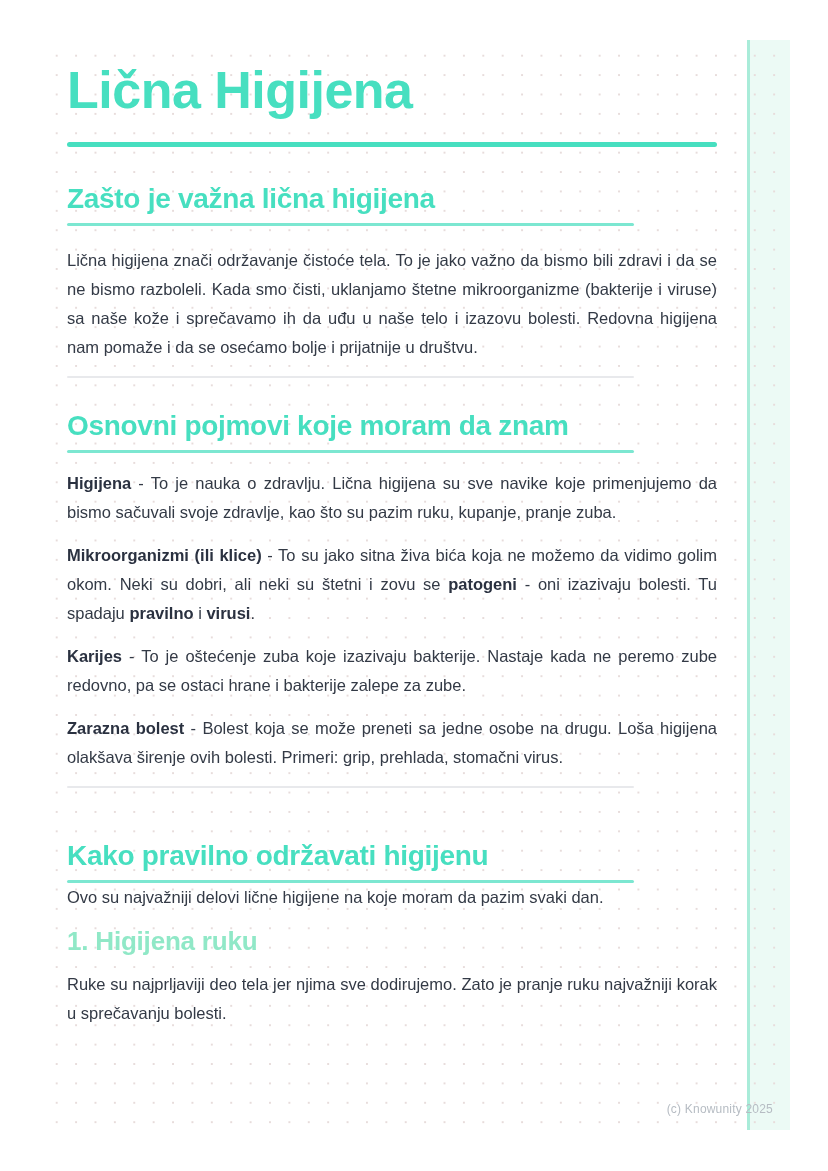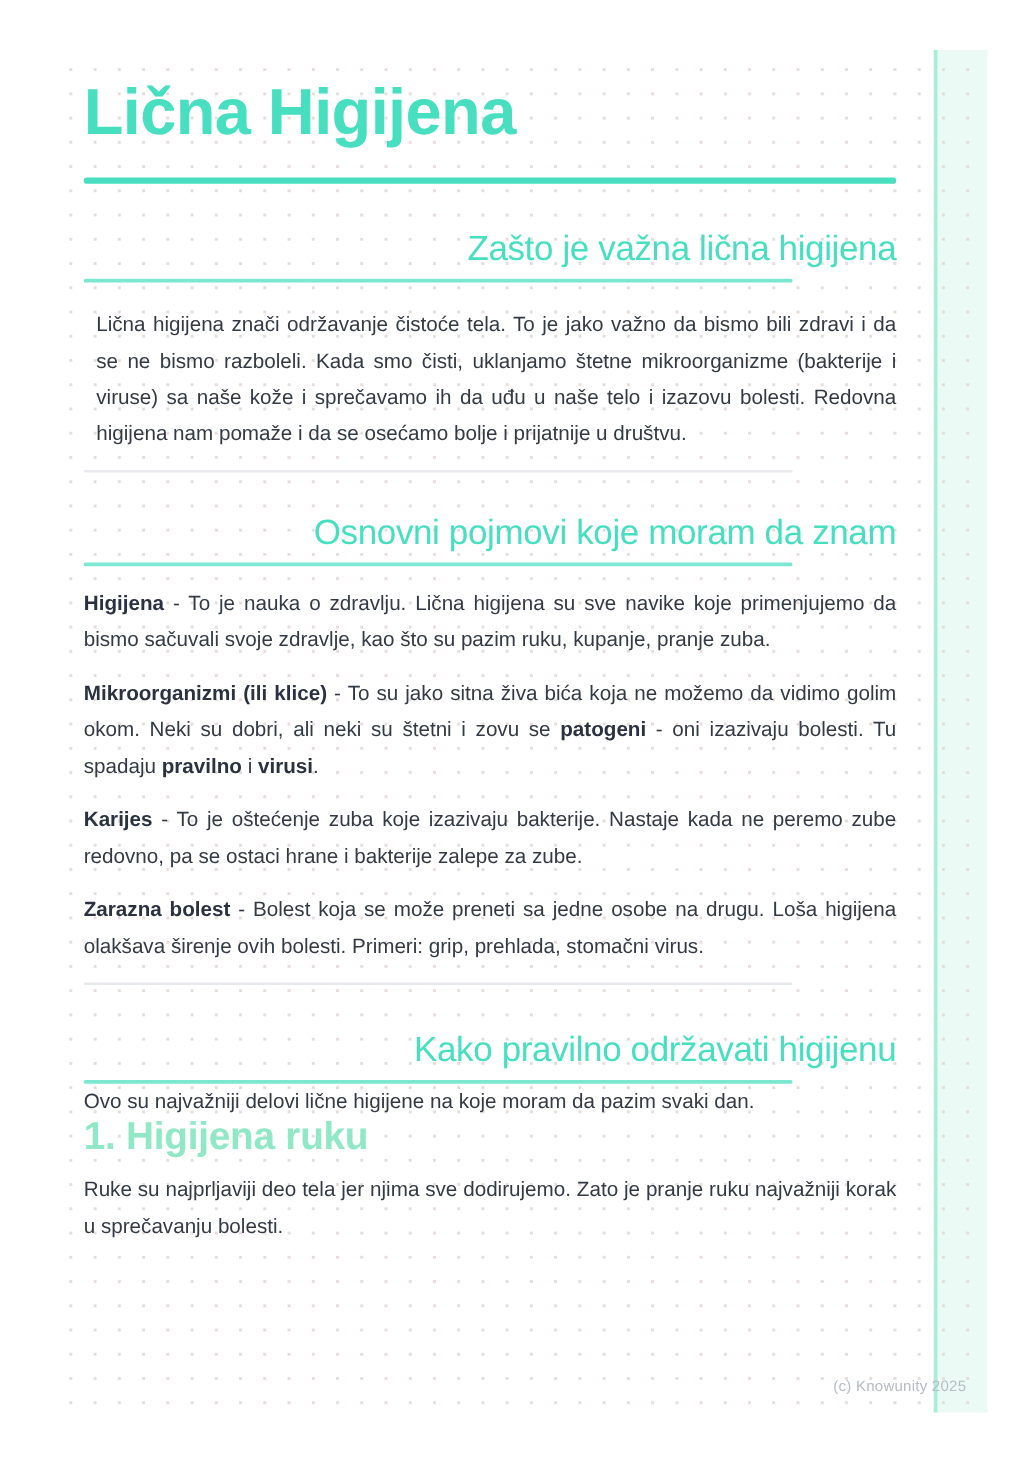--- a/index.html
+++ b/index.html
@@ -45,48 +45,48 @@
     margin-top:68px;
     font-size:52px;line-height:44px;font-weight:800;
     letter-spacing:-0.5px;
     color:var(--accent);
   }
   .title-rule{
     margin-top:30px;height:5px;width:650px;
     background:var(--accent);border-radius:3px;
   }
   .section-heading{
-    font-size:28px;line-height:32px;font-weight:400;
+    font-size:28px;line-height:32px;font-weight:700;
     letter-spacing:-0.3px;
     color:var(--accent);
-    text-align:right;
   }
   .hx-1{margin-top:36px;}
   .hx-2{margin-top:32px;}
-  .hx-3{margin-top:36px;}
+  .hx-3{margin-top:52px;}
   .heading-underline{
     margin-top:8px;height:3px;width:567px;
     background:var(--accent-underline);border-radius:2px;
   }
   .para{
     font-size:16.5px;line-height:29px;
     color:var(--body-text);
     text-align:justify;
   }
   .para b{font-weight:700;color:var(--bold-text);}
-  .p-lead{margin-top:20px;margin-left:10px;}
+  .p-lead{margin-top:20px;}
   .p-first{margin-top:16px;}
   .p-next{margin-top:14px;}
   .p-intro{}
   .section-divider{
     margin-top:14px;height:2px;width:567px;
     background:var(--divider);border-radius:2px;
   }
   .subsection-heading{
-    font-size:31px;line-height:26px;font-weight:700;
+    margin-top:16px;
+    font-size:26px;line-height:26px;font-weight:700;
     letter-spacing:-0.2px;
     color:var(--accent-pale);
   }
   .footer-copyright{
     position:absolute;top:1102px;right:55px;z-index:3;
     font-size:12px;letter-spacing:0.2px;
     color:var(--footer-text);
   }
 </style>
 </head>

